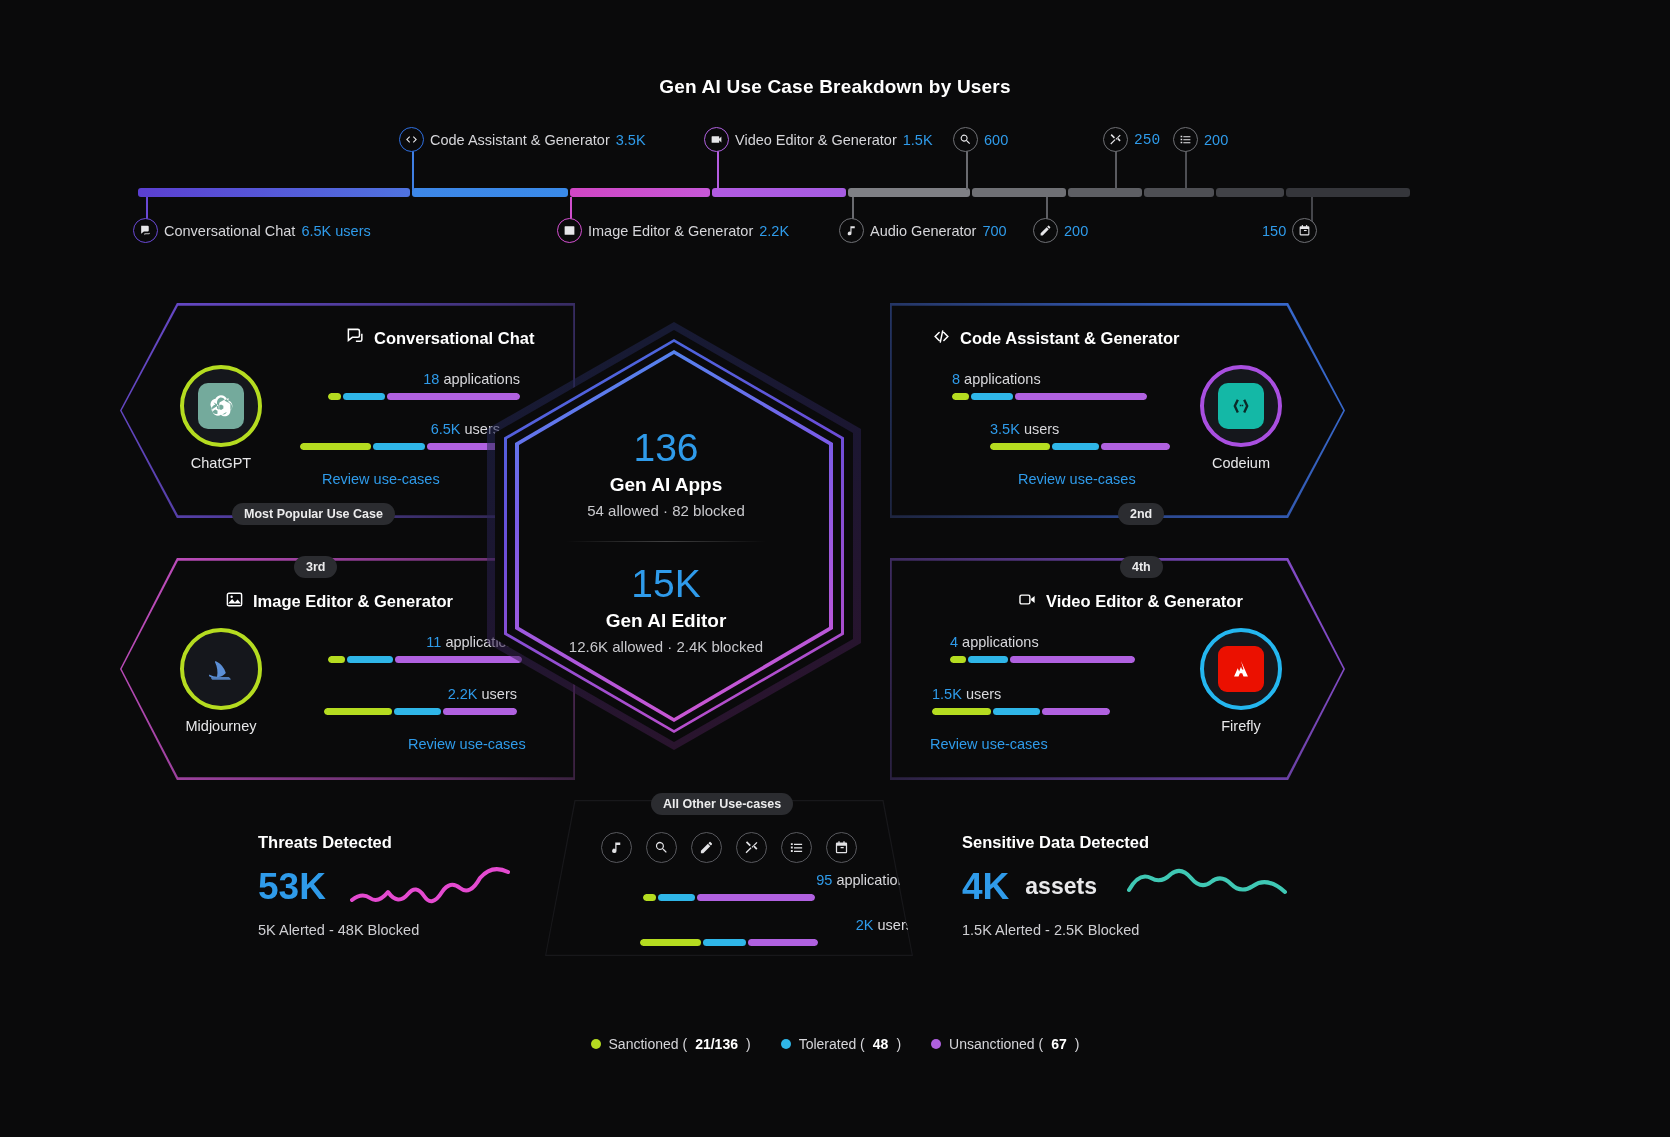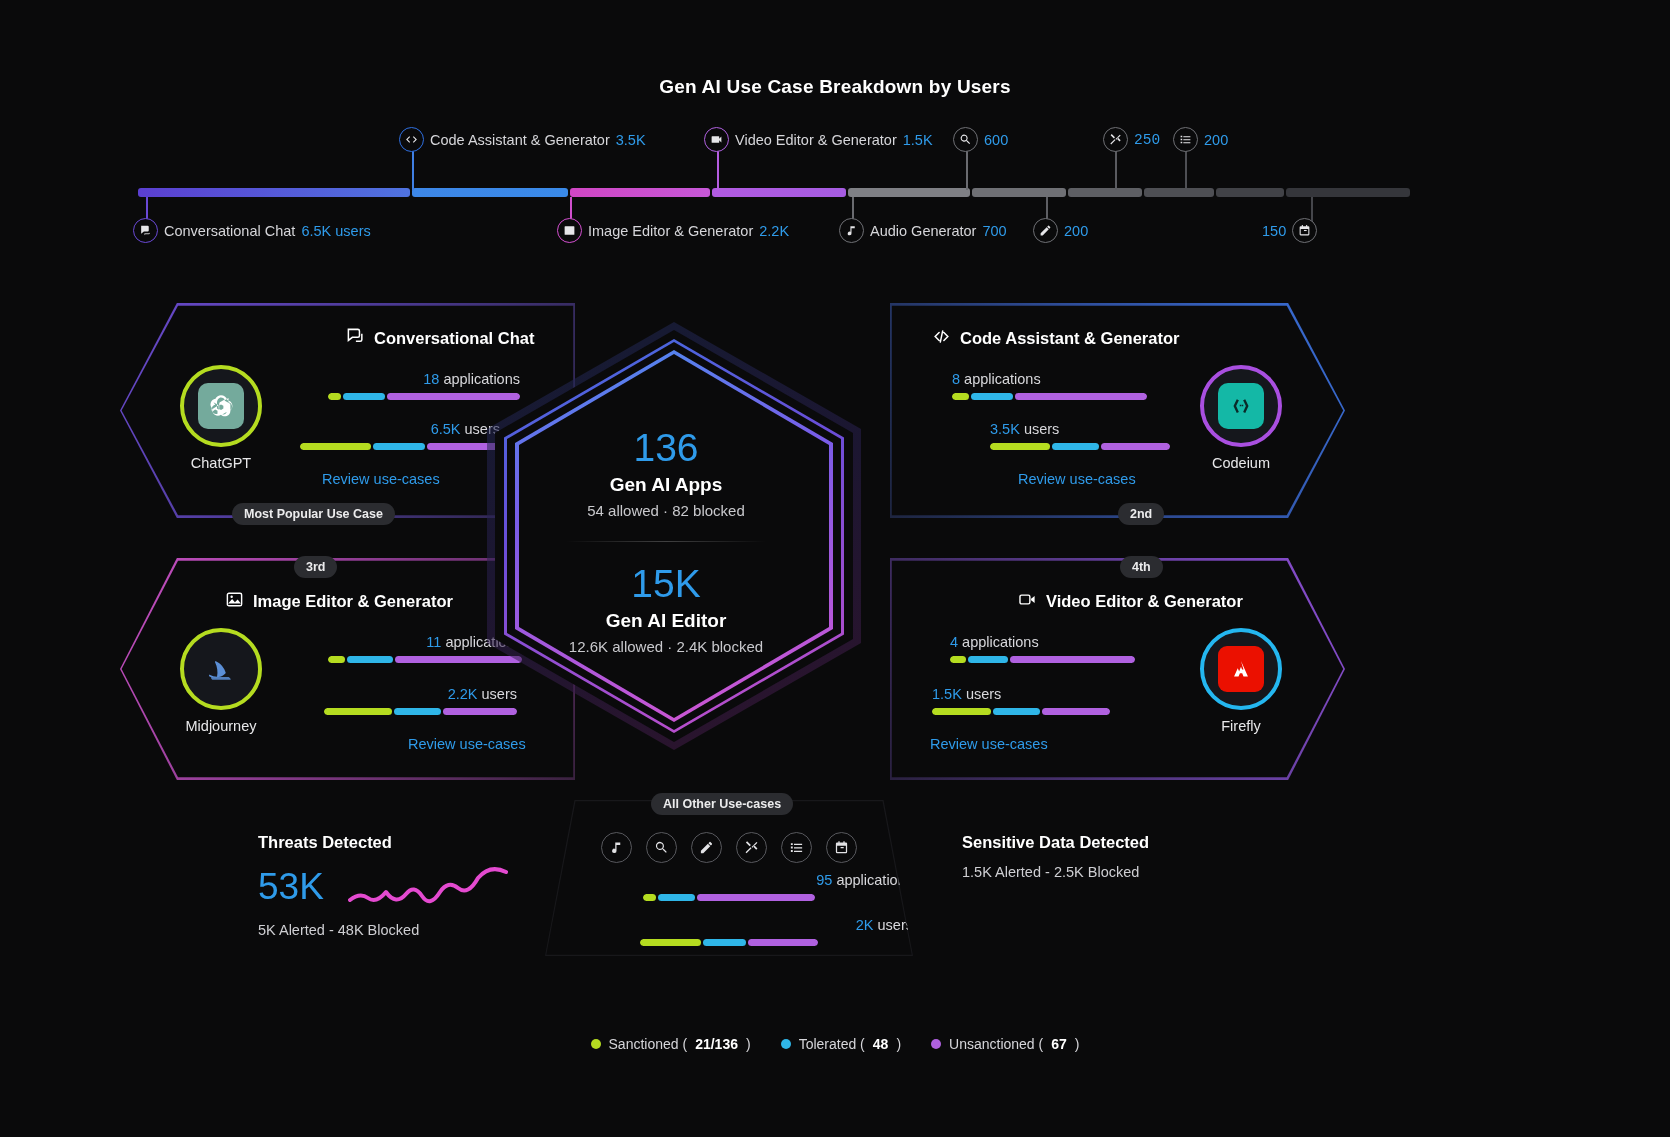--- a/index.html
+++ b/index.html
@@ -102,21 +102,21 @@
   .big-lbl { font-size:19px; font-weight:700; color:#fff; margin-top:3px; }
   .big-sub { font-size:15px; color:#c9c9cd; margin-top:6px; }
   .center-div {
     width:200px; height:1px; margin:22px auto 20px;
     background:linear-gradient(90deg, rgba(255,255,255,0) 0%, rgba(255,255,255,.22) 50%, rgba(255,255,255,0) 100%);
   }
 
   
   .statblock { position:absolute; }
   .stat-title { font-size:16.5px; font-weight:700; color:#fff; }
-  .stat-row { display:flex; align-items:center; gap:16px; margin-top:10px; }
+  .stat-row { display:flex; align-items:center; gap:16px; margin-top:10px;font-weight:bold; }
   .stat-num { font-size:37px; color:#2f9bea; line-height:1; }
   .stat-unit { font-size:23px; color:#e8e8ea; }
   .stat-sub { font-size:14.5px; color:#cfcfd3; margin-top:12px; }
 
   .otherhex {
     position:absolute; left:545px; top:800px; width:368px; height:156px;
     clip-path:polygon(8% 0%, 92% 0%, 100% 100%, 0% 100%);
     background:#18181b;
   }
   .otherhex .oi { position:absolute; inset:1.3px;
@@ -569,20 +569,27 @@
       <span class="stat-num">53K</span>
       <svg width="160" height="48" viewBox="0 0 160 48" style="margin-left:8px;">
         <path d="M2 38 Q12 30 20 36 T38 30 Q48 44 58 32 Q66 22 74 34 Q82 46 92 30 Q100 18 110 26 Q120 34 130 16 Q142 2 158 10" fill="none" stroke="#e44ad0" stroke-width="4" stroke-linecap="round" stroke-linejoin="round"></path>
       </svg>
     </div>
     <div class="stat-sub">5K Alerted - 48K Blocked</div>
   </div>
 
   <div class="statblock" style="left:962px;top:833px;">
     <div class="stat-title">Sensitive Data Detected</div>
+    <div class="stat-row">
+      <span class="stat-num">4K</span>
+      <span class="stat-unit">assets</span>
+      <svg width="160" height="48" viewBox="0 0 160 48" style="margin-left:14px;">
+        <path d="M2 28 Q12 10 24 16 Q34 22 44 12 Q54 4 64 16 Q74 28 84 20 Q94 12 104 22 Q114 32 126 24 Q140 14 158 30" fill="none" stroke="#3fc8b4" stroke-width="4" stroke-linecap="round" stroke-linejoin="round"></path>
+      </svg>
+    </div>
     <div class="stat-sub">1.5K Alerted - 2.5K Blocked</div>
   </div>
 
   <div class="legend">
     <span class="li">
       <span class="dot" style="background:#b5dc20;"></span>
       <span>Sanctioned (</span>
         <b>21/136</b>
         <span>)</span>
     </span>

